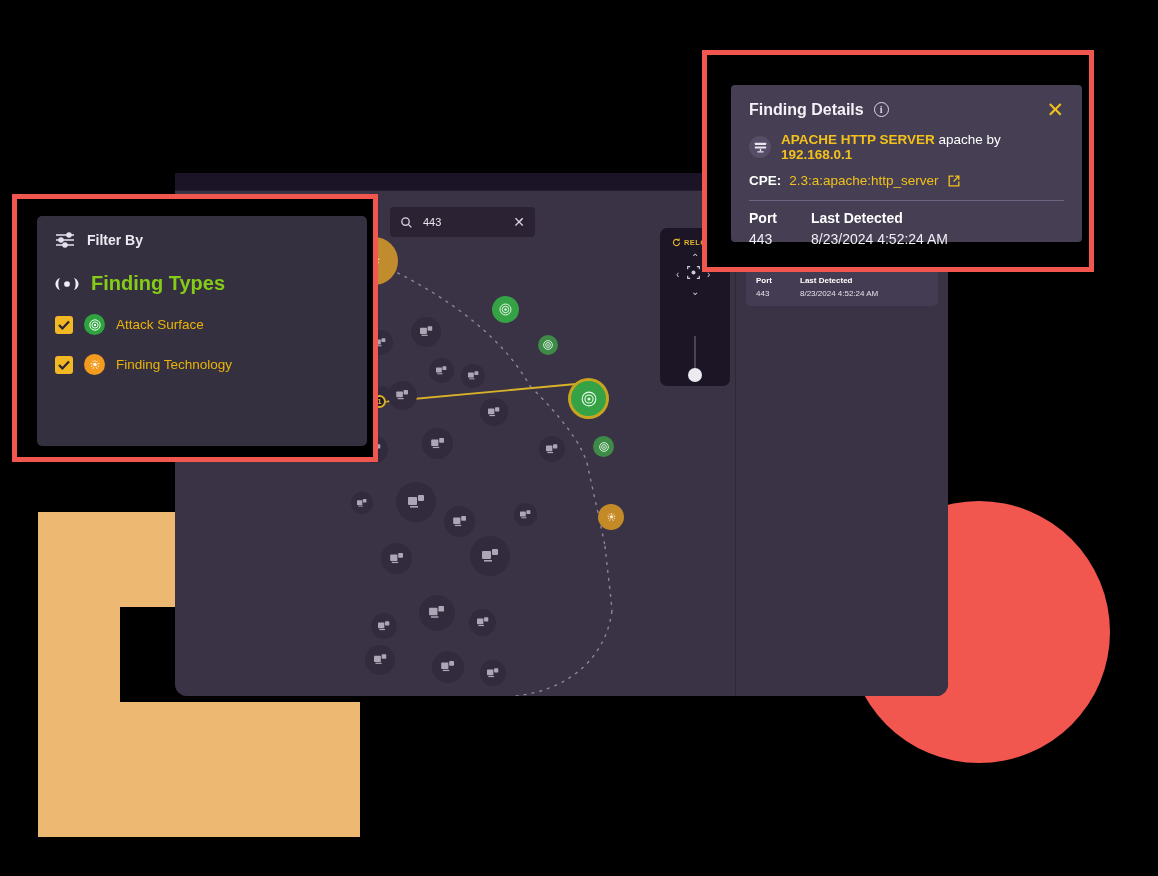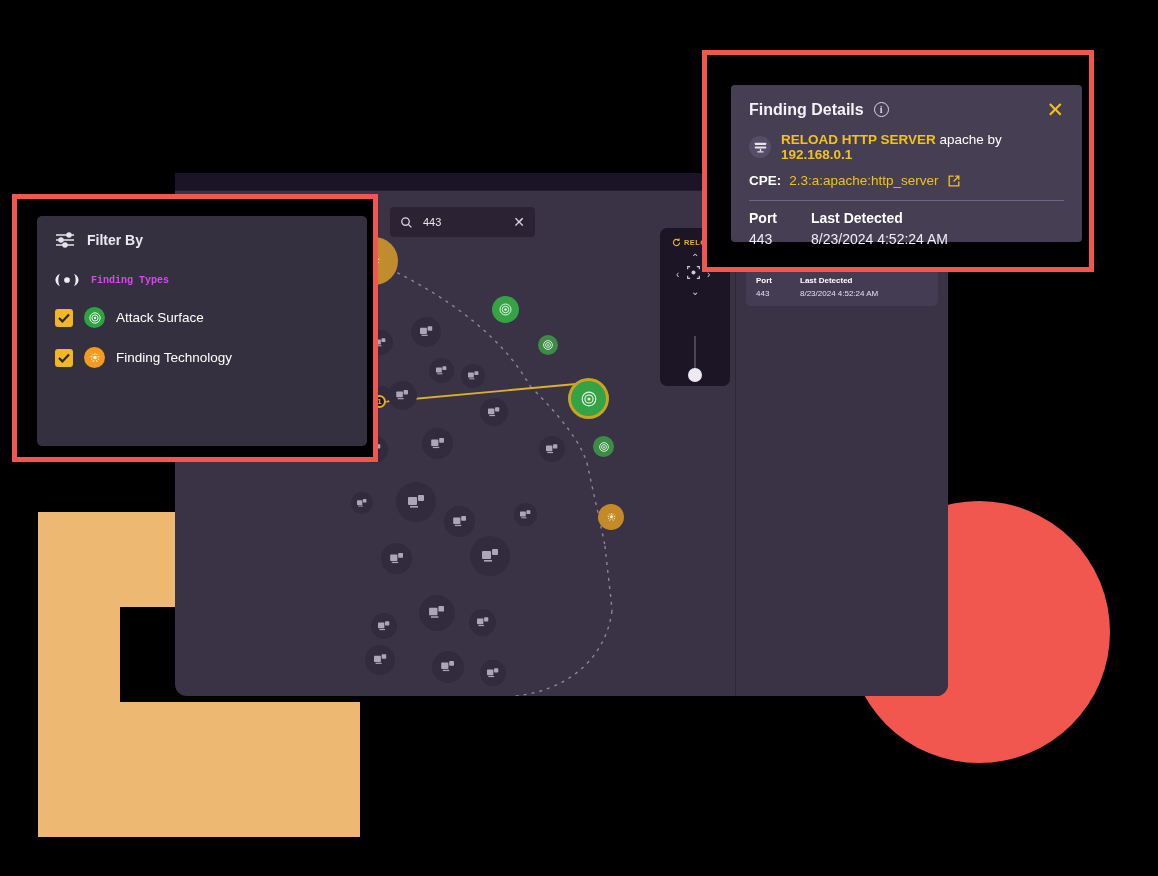--- a/index.html
+++ b/index.html
@@ -214,38 +214,38 @@
   .dates-caret {
     position:absolute; right: 13px; top: 19px;
     border-left:6px solid transparent; border-right:6px solid transparent;
     border-top:7px solid #e8e5ee;
   }
 
   .ftypes-head {
     display:flex; align-items:center; gap:12px;
     margin-top: 24px;
   }
-  .ftypes-label { color:#d946ef; font-size:10px; font-weight:bold;font-family:Liberation Mono, monospace; }
+  .ftypes-label { color:#84cc16; font-size:20px; font-weight:bold; }
   .ftype-row {
     display:flex; align-items:center; gap:11px;
     margin-top: 19px;
   }
   .chk {
     width:18px; height:18px; border-radius:3px; background:#F2B824;
     display:flex; align-items:center; justify-content:center;
     flex: 0 0 auto;
   }
   .ftype-badge {
     width:21px; height:21px; border-radius:50%;
     display:flex; align-items:center; justify-content:center;
     flex: 0 0 auto;
   }
   .badge-green { background:#2EA33F; }
   .badge-orange { background:#F29B1F; }
-  .ftype-text { color:#ffffff; font-size:13.5px; }
+  .ftype-text { color:#eab308; font-size:13.5px; }
 
   
   .callout-details {
     position:absolute; left: 702px; top: 50px;
     width: 392px; height: 222px;
     border: 5px solid #F2574F;
     background: #000;
   }
   .details-panel {
     position:absolute; left: 24px; top: 30px;
@@ -657,21 +657,21 @@
 
       <div class="server-row">
         <span class="server-ico">
           <svg width="13" height="13" viewBox="0 0 16 16" fill="#e8e4f0">
             <rect x="1" y="2.2" width="14" height="2.6" rx="0.7"></rect>
             <rect x="1" y="6.7" width="14" height="2.6" rx="0.7"></rect>
             <rect x="7.2" y="9.6" width="1.6" height="3.2"></rect>
             <rect x="4" y="12.6" width="8" height="1.5" rx="0.6"></rect>
           </svg>
         </span>
-        <span class="server-txt"><span class="hl">RELOAD HTTP SERVER</span><span> apache by </span><span class="hl">192.168.0.1</span></span>
+        <span class="server-txt"><span class="hl">APACHE HTTP SERVER</span><span> apache by </span><span class="hl">192.168.0.1</span></span>
       </div>
 
       <div class="cpe-row">
         <span class="cpe-lbl">CPE:</span>
         <span class="cpe-val">2.3:a:apache:http_server</span>
         <span class="ext-link">
           <svg width="14" height="14" viewBox="0 0 16 16" stroke="#F2C21B" stroke-width="1.5" fill="none" stroke-linecap="round">
             <path d="M7 2.5H2.5v11h11V9"></path>
               <path d="M10 2.5h3.5V6M13.5 2.5L8 8"></path>
           </svg>

